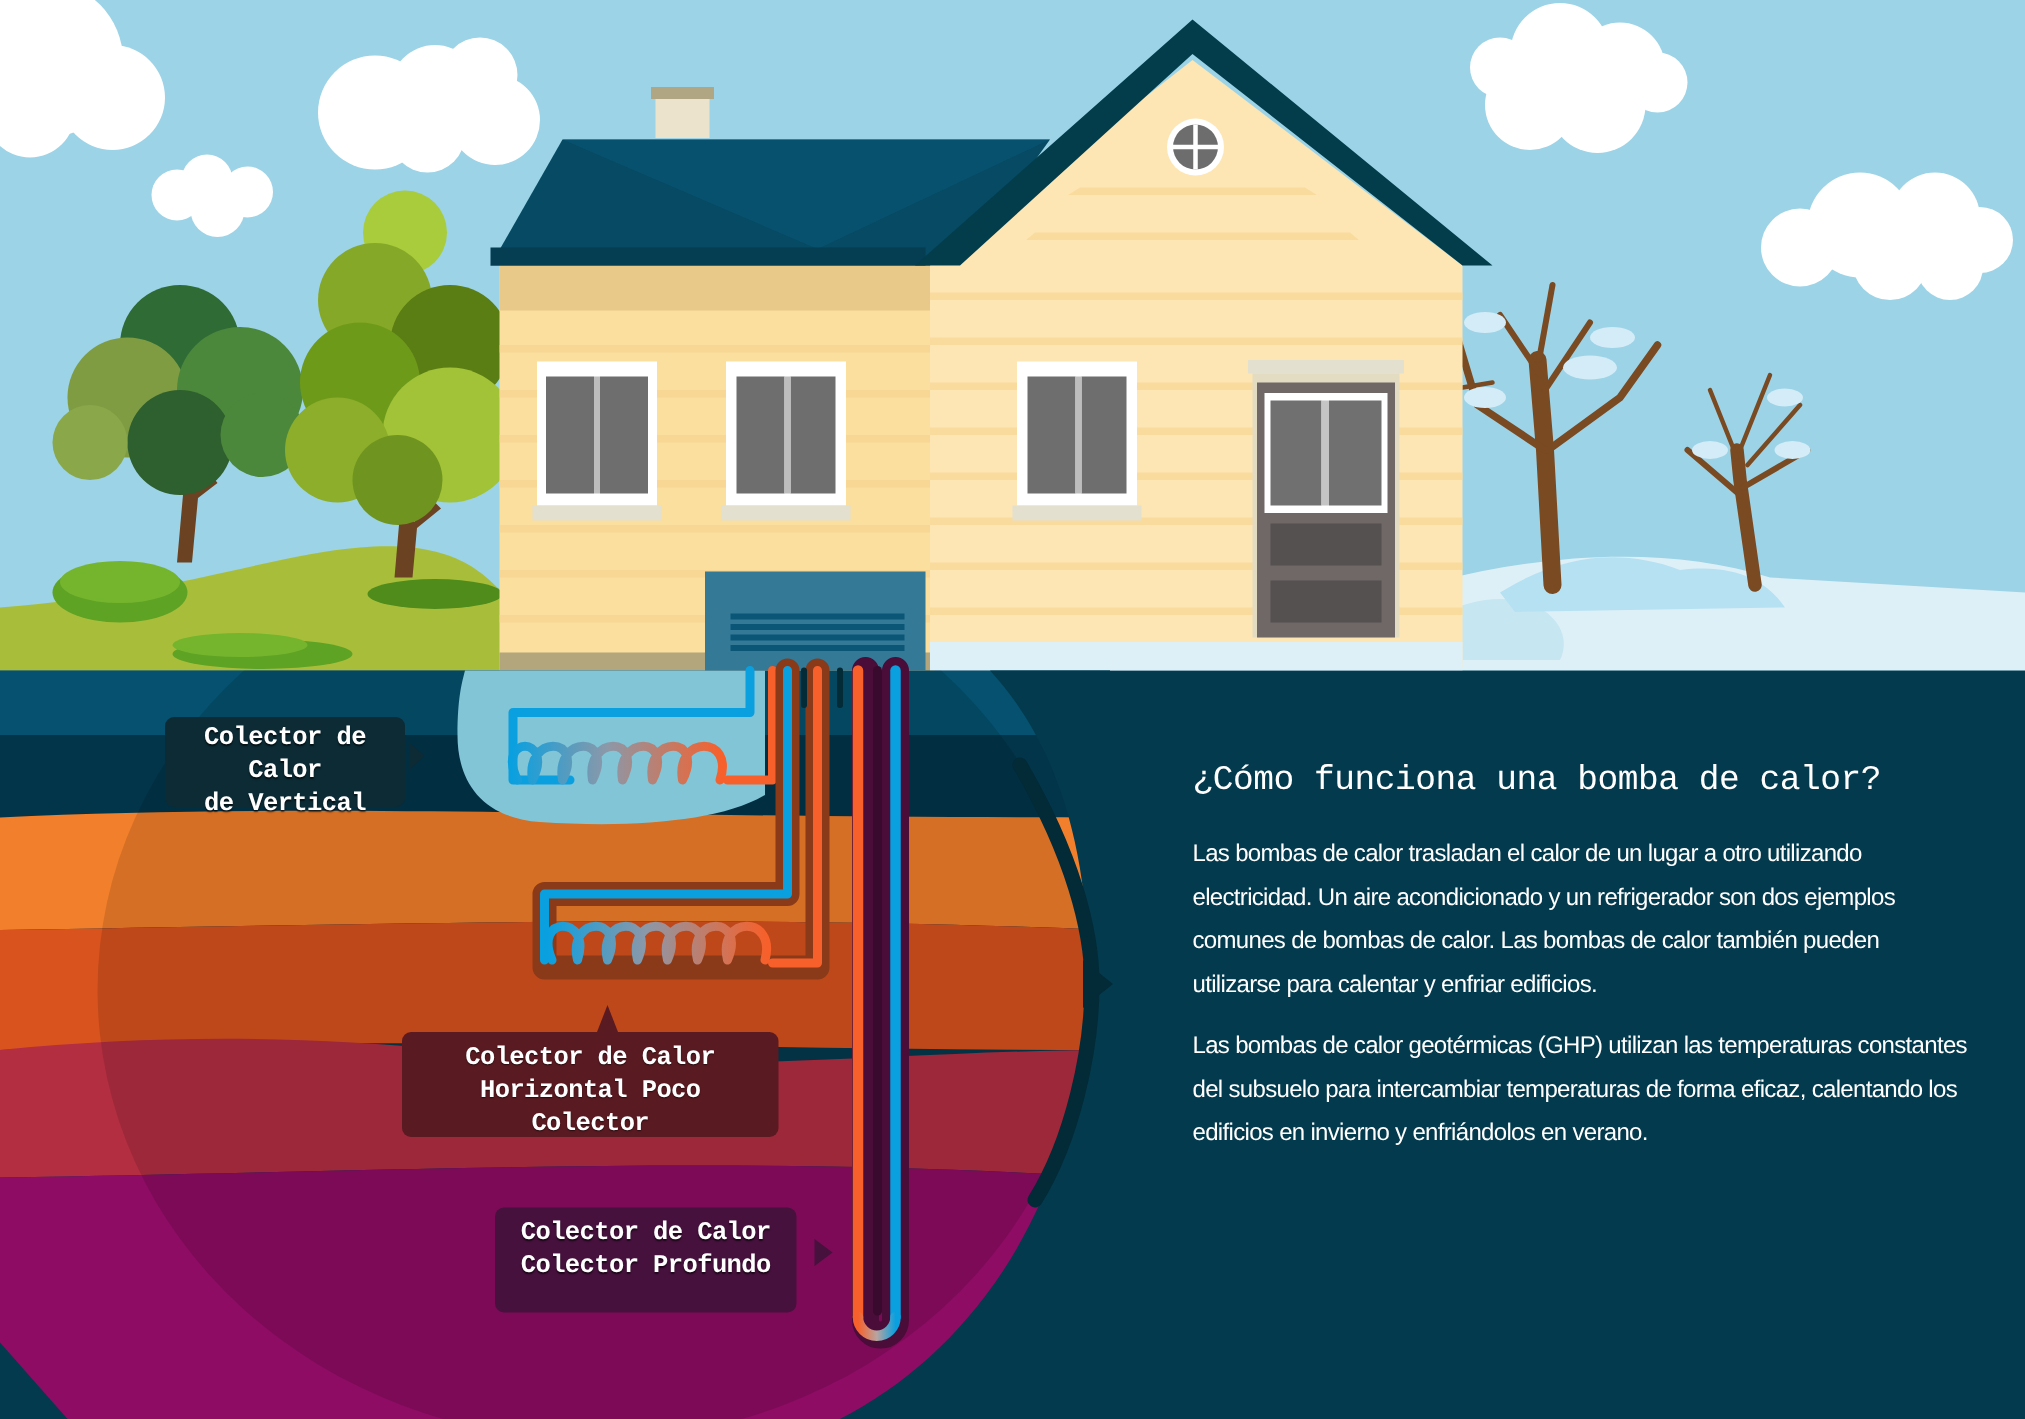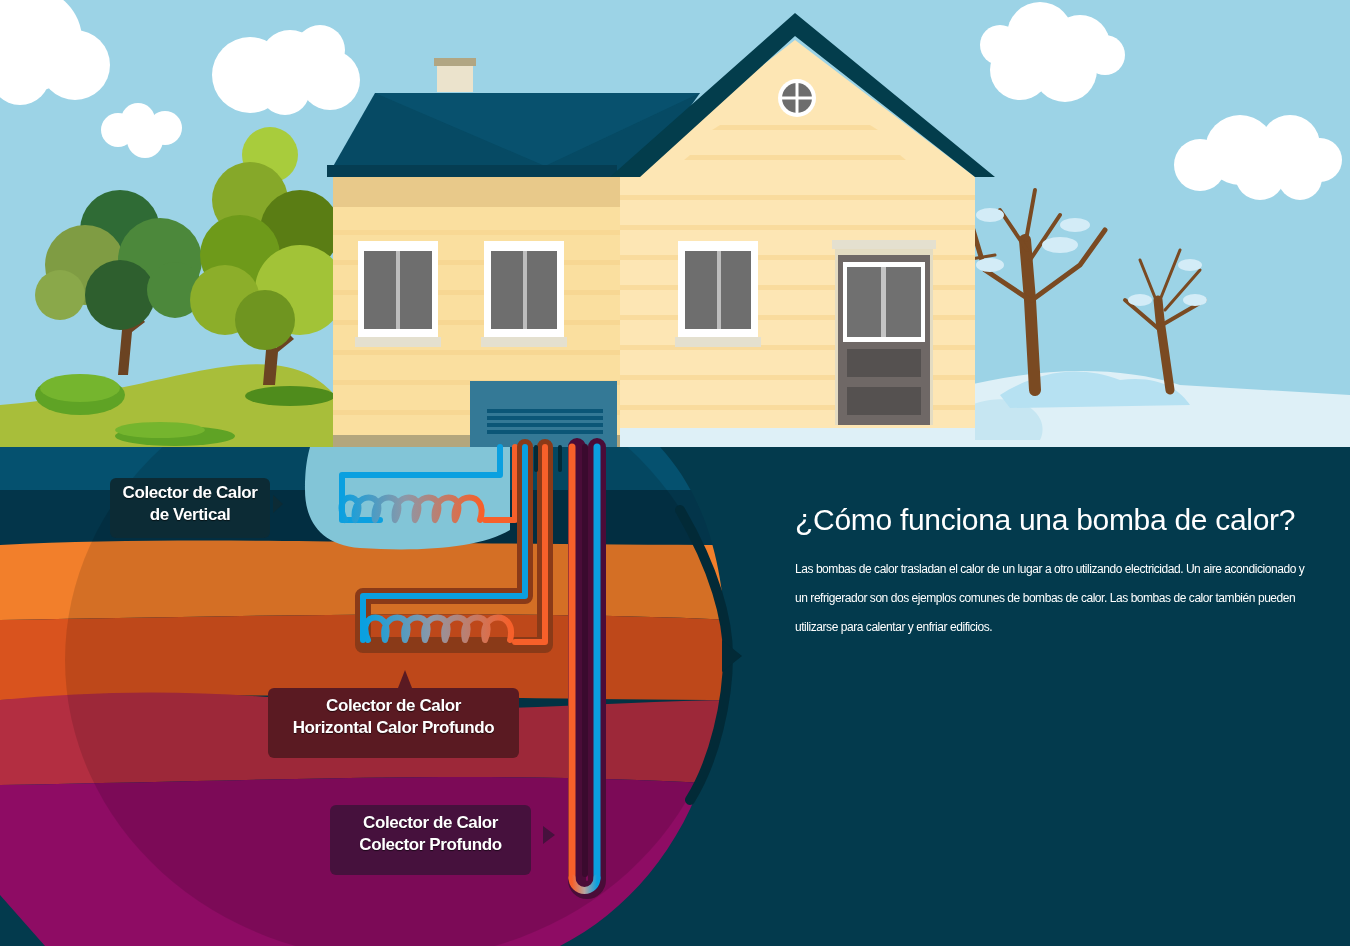--- a/index.html
+++ b/index.html
@@ -1,31 +1,31 @@
 <!DOCTYPE html>
 <html><head>
 <meta charset="utf-8">
 <style>
   html, body { margin: 0; padding: 0; }
   body { width: 1350px; height: 946px; overflow: hidden; background: #033a4d; font-family: "Liberation Sans", sans-serif; }
   #stage { position: relative; width: 1350px; height: 946px; }
   #scene { position: absolute; left: 0; top: 0; }
   .callout {
-    position: absolute; color: #fff; font-family: Liberation Sans, sans-serif;
+    position: absolute; color: #fff; font-family: Liberation Mono, monospace;
     font-weight: bold; font-size: 17px; line-height: 22px; text-align: center;
     letter-spacing: -0.4px; border-radius: 6px; padding: 6px 10px;
     text-shadow: 0 1px 1px rgba(0,0,0,0.6);
   }
   .callout span { display: block; }
   #callout-pond { left: 110px; top: 478px; width: 150px; height: 52px; background: #0c2b35; padding: 4px 5px; }
   #callout-horizontal { left: 268px; top: 688px; width: 235px; height: 56px; background: #5a1a22; padding: 7px 8px; }
   #callout-vertical { left: 330px; top: 805px; width: 185px; height: 56px; background: #46113d; padding: 7px 8px; }
   #info { position: absolute; left: 795px; top: 505px; width: 520px; color: #ffffff; }
-  #info h1 { margin: 0 0 20px 0; font-size: 30px; font-weight: normal; letter-spacing: -0.3px; line-height: 30px; }
-  #info p { margin: 0 0 12px 0; font-size: 12px; line-height: 29px; letter-spacing: -0.45px; }
+  #info h1 { margin: 0 0 20px 0; font-size: 23px; font-weight: normal; letter-spacing: -0.3px; line-height: 30px; font-family: Liberation Mono, monospace; }
+  #info p { margin: 0 0 12px 0; font-size: 16px; line-height: 29px; letter-spacing: -0.45px; }
 </style>
 </head>
 <body>
 
 <div id="stage">
 
   <svg id="scene" width="1350" height="946" viewBox="0 0 1350 946">
     <defs>
       <linearGradient id="coilGrad" x1="0" x2="1" y1="0" y2="0">
         <stop offset="0" stop-color="#0aa0e0"></stop>
@@ -271,24 +271,25 @@
     <path d="M398 688 L405 670 L412 688 Z" fill="#5a1a22"></path>
     <path d="M543 826 L555 835 L543 844 Z" fill="#46113d"></path>
   </svg>
 
   <div class="callout" id="callout-pond">
     <span>Colector de Calor</span>
     <span>de Vertical</span>
   </div>
   <div class="callout" id="callout-horizontal">
     <span>Colector de Calor</span>
-    <span>Horizontal Calor Profundo</span>
+    <span>Horizontal Poco Colector</span>
   </div>
   <div class="callout" id="callout-vertical">
     <span>Colector de Calor</span>
     <span>Colector Profundo</span>
   </div>
 
   <div id="info">
     <h1>¿Cómo funciona una bomba de calor?</h1>
     <p>Las bombas de calor trasladan el calor de un lugar a otro utilizando electricidad. Un aire acondicionado y un refrigerador son dos ejemplos comunes de bombas de calor. Las bombas de calor también pueden utilizarse para calentar y enfriar edificios.</p>
+    <p>Las bombas de calor geotérmicas (GHP) utilizan las temperaturas constantes del subsuelo para intercambiar temperaturas de forma eficaz, calentando los edificios en invierno y enfriándolos en verano.</p>
   </div>
 </div>
 
 </body></html>

